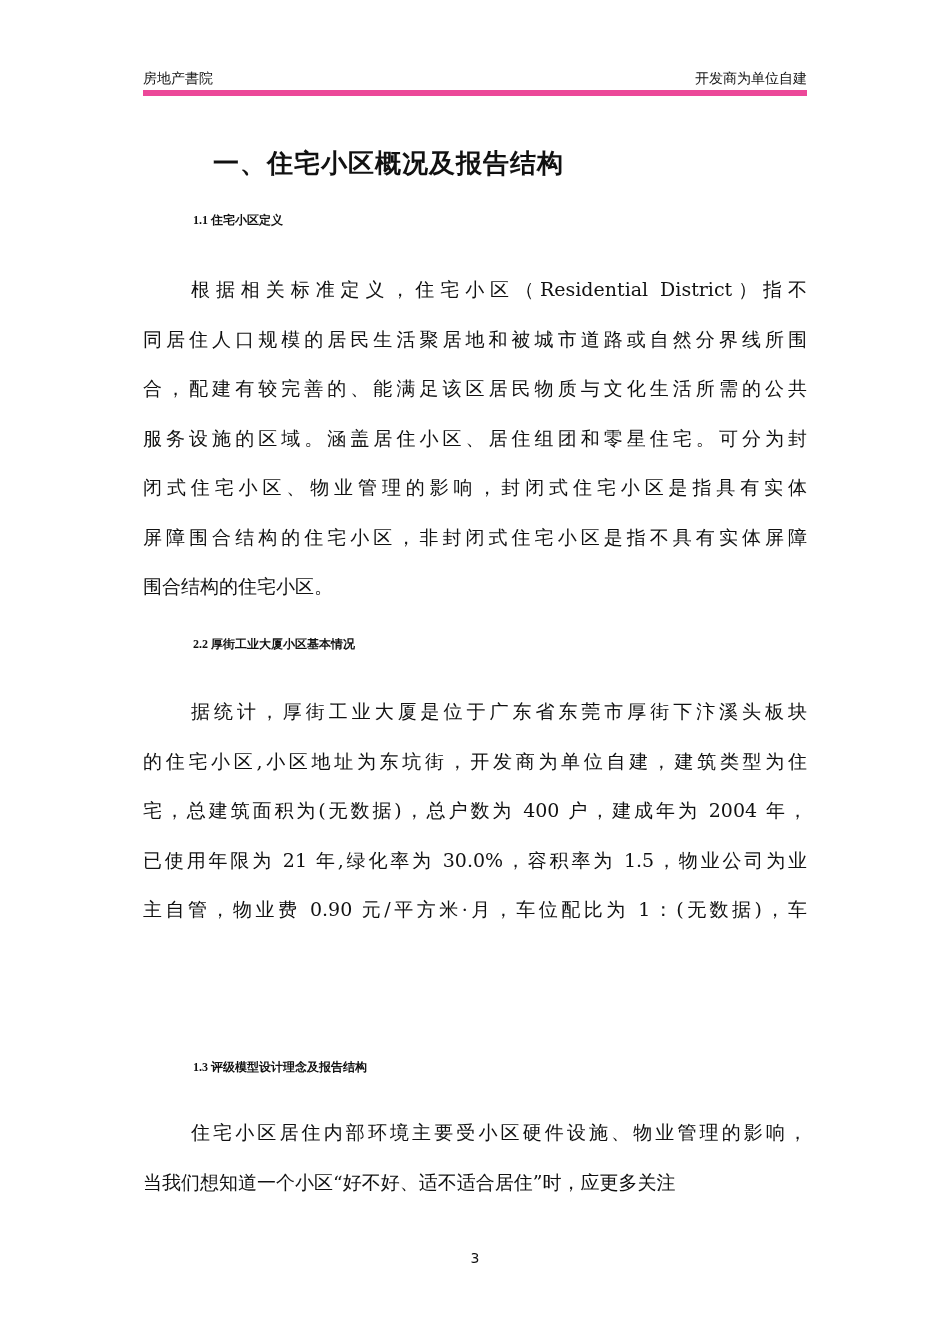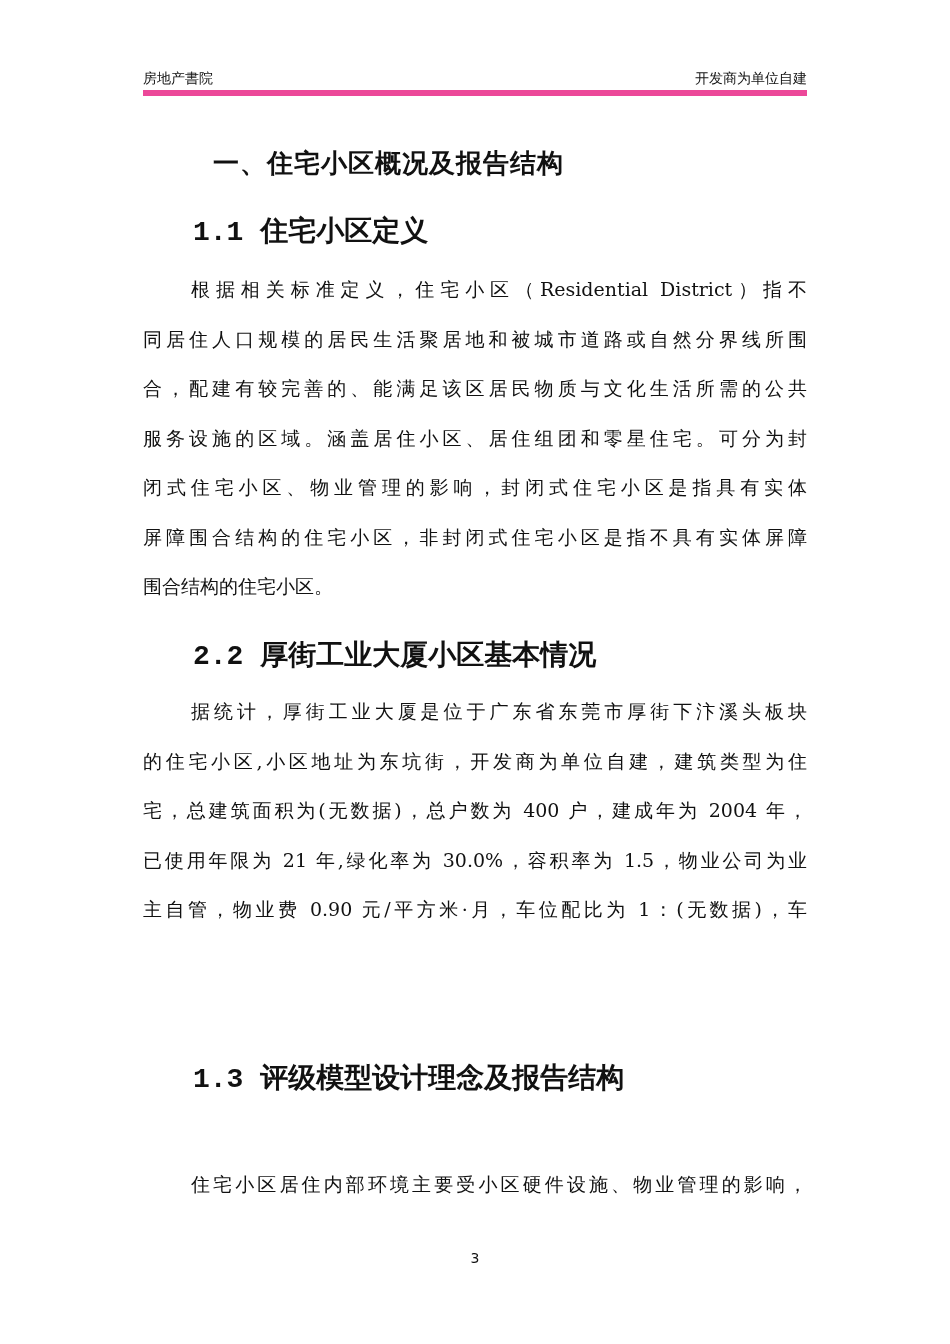--- a/index.html
+++ b/index.html
@@ -5,22 +5,22 @@
   html, body { margin:0; padding:0; background:#ffffff; }
   body { width:950px; height:1344px; position:relative; overflow:hidden;
          font-family:"DejaVu Serif", "Liberation Serif", serif; color:#111; }
   .header { position:absolute; left:143px; top:68px; width:664px; height:22px;
             border-bottom:6px solid #ec4899; font-family:"DejaVu Sans","Liberation Sans",sans-serif;
             font-size:14px; }
   .header .left { position:absolute; left:0; top:2px; }
   .header .right { position:absolute; right:0; top:2px; }
   .h1 { position:absolute; left:193px; top:146px; font-size:26px; font-weight:bold;
         font-family:"DejaVu Sans","Liberation Sans",sans-serif; letter-spacing:1px;margin-left:20px; }
-  .h2 { position:absolute; left:193px; font-size:28px; font-weight:bold;
-        font-family:Liberation Mono, monospace; }
+  .h2 { position:absolute; left:193px; font-size:12px; font-weight:bold;
+        font-family:Liberation Serif, serif; }
   .para { position:absolute; left:143px; width:664px; font-size:19px; }
   .para .line { height:49.5px; line-height:49.5px; white-space:nowrap; text-align:justify;
                 text-align-last:justify; }
   .para .line.last { text-align-last:left; }
   .para .line.indent { padding-left:48px; }
   .page-num { position:absolute; left:0; width:950px; top:1250px; text-align:center;
               font-size:14px; font-family:"DejaVu Sans","Liberation Sans",sans-serif; }
 </style>
 </head>
 <body>
@@ -46,17 +46,18 @@
 <div class="h2" style="top:636px;">2.2 厚街工业大厦小区基本情况</div>
 <div class="para" style="top:687px;">
   <div class="line indent">据统计，厚街工业大厦是位于广东省东莞市厚街下汴溪头板块</div>
   <div class="line">的住宅小区,小区地址为东坑街，开发商为单位自建，建筑类型为住</div>
   <div class="line">宅，总建筑面积为(无数据)，总户数为 400 户，建成年为 2004 年，</div>
   <div class="line">已使用年限为 21 年,绿化率为 30.0%，容积率为 1.5，物业公司为业</div>
   <div class="line">主自管，物业费 0.90 元/平方米·月，车位配比为 1：(无数据)，车</div>
 </div>
 
 <div class="h2" style="top:1059px;">1.3 评级模型设计理念及报告结构</div>
-<div class="para" style="top:1160px;">
+<div class="para" style="top:1108px;">
   <div class="line indent">住宅小区居住内部环境主要受小区硬件设施、物业管理的影响，</div>
+  <div class="line last">当我们想知道一个小区“好不好、适不适合居住”时，应更多关注</div>
 </div>
 
 <div class="page-num">3</div>
 
 </body></html>

